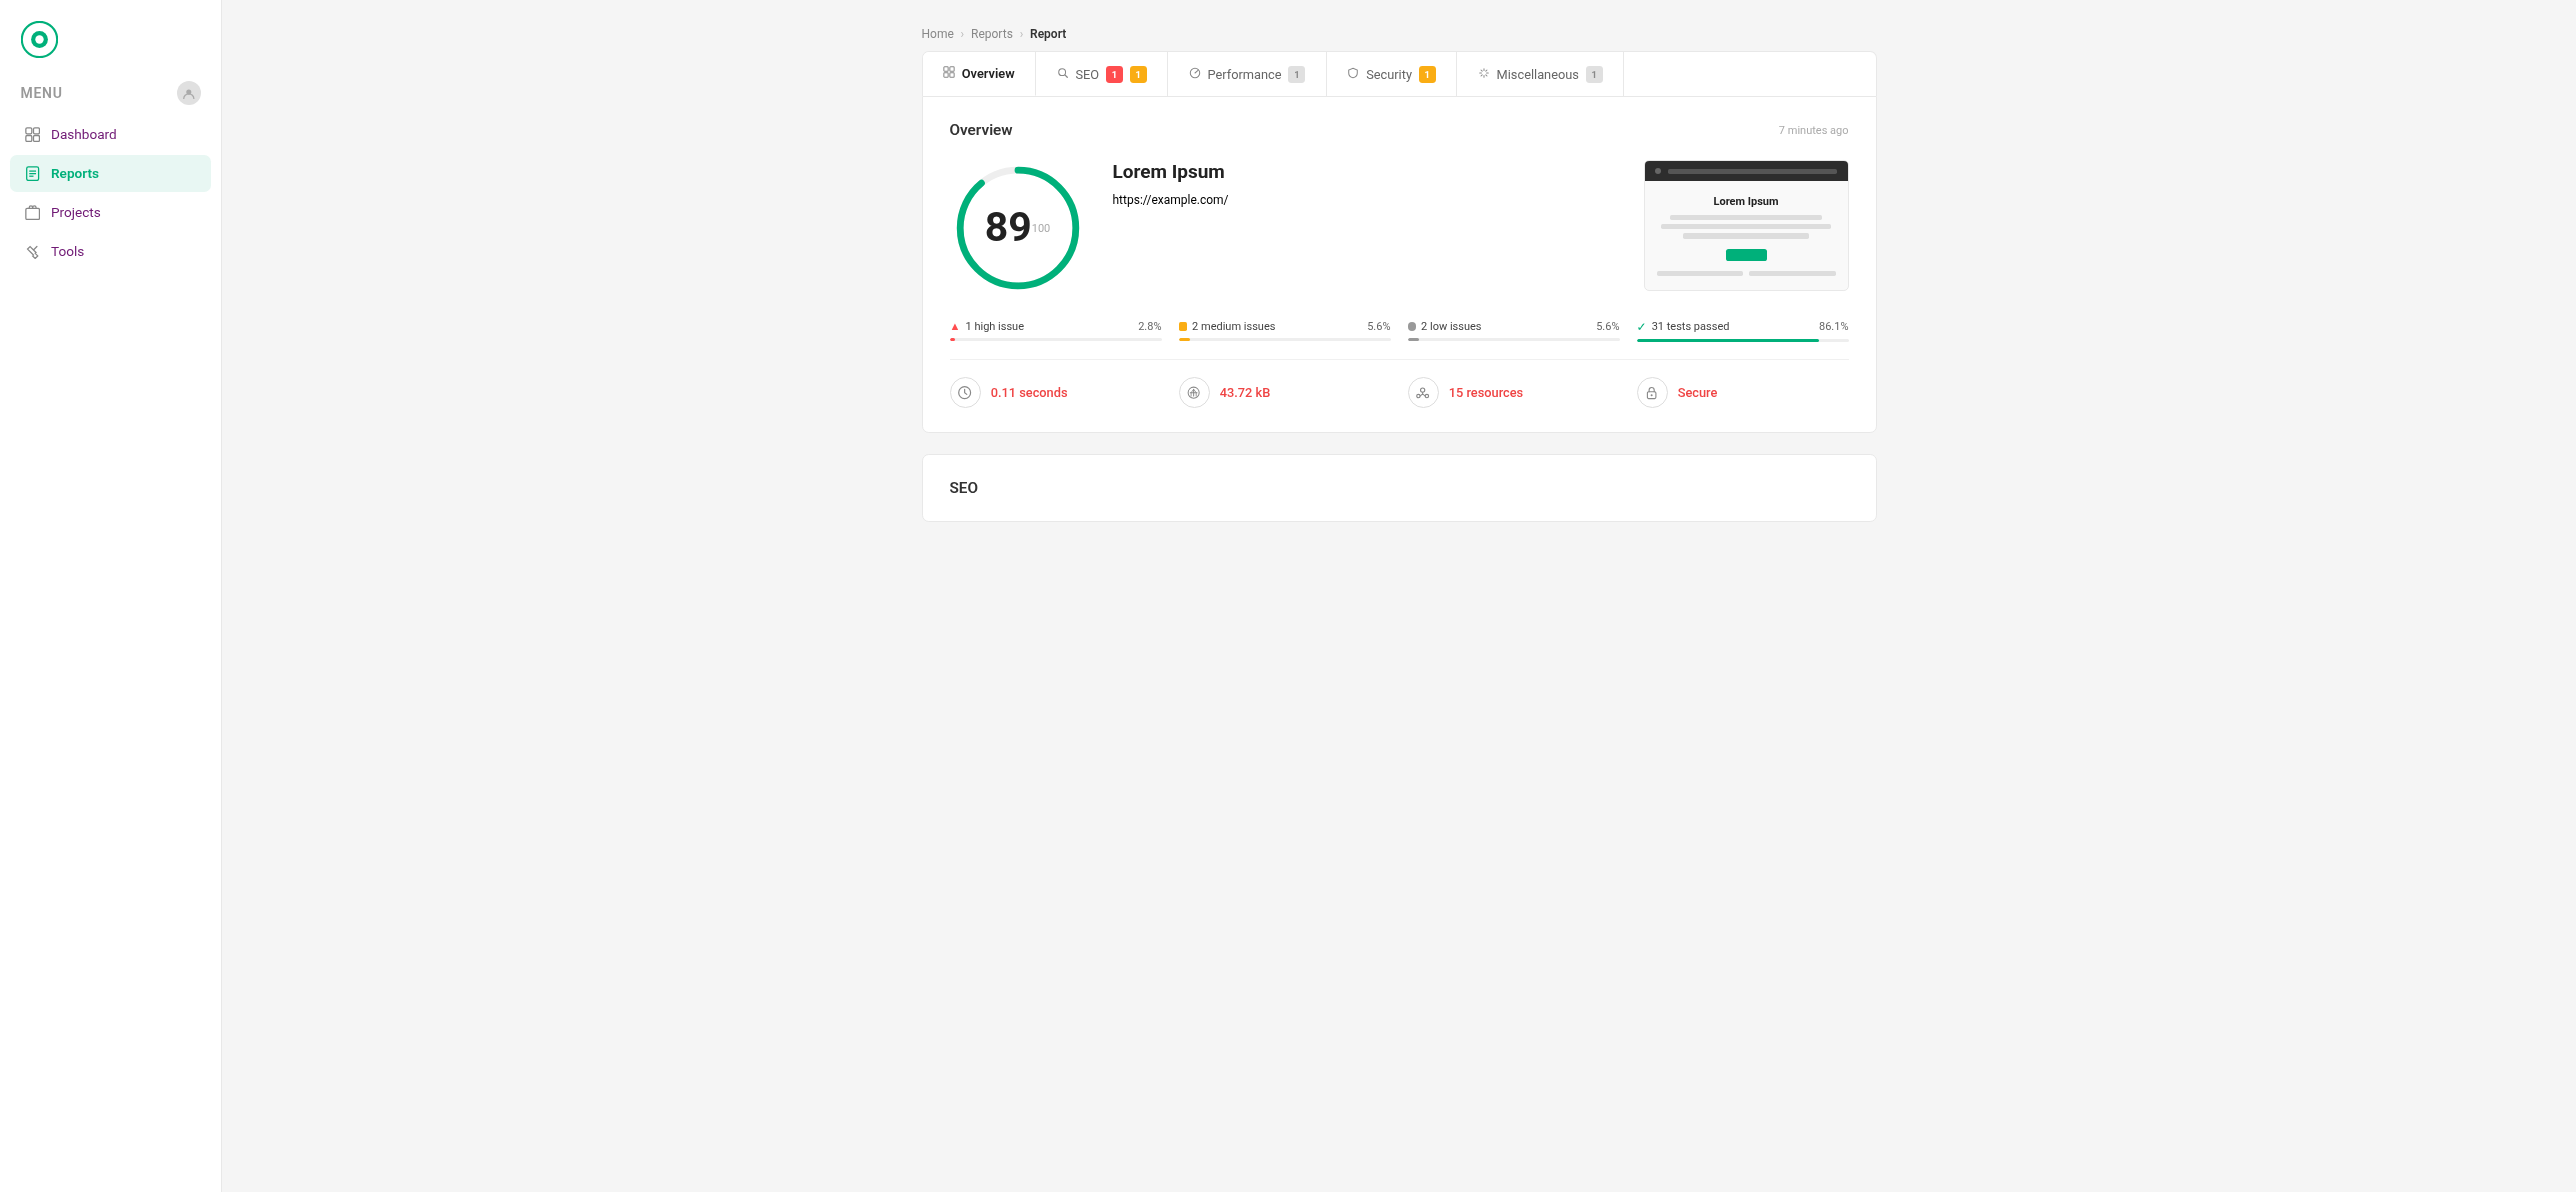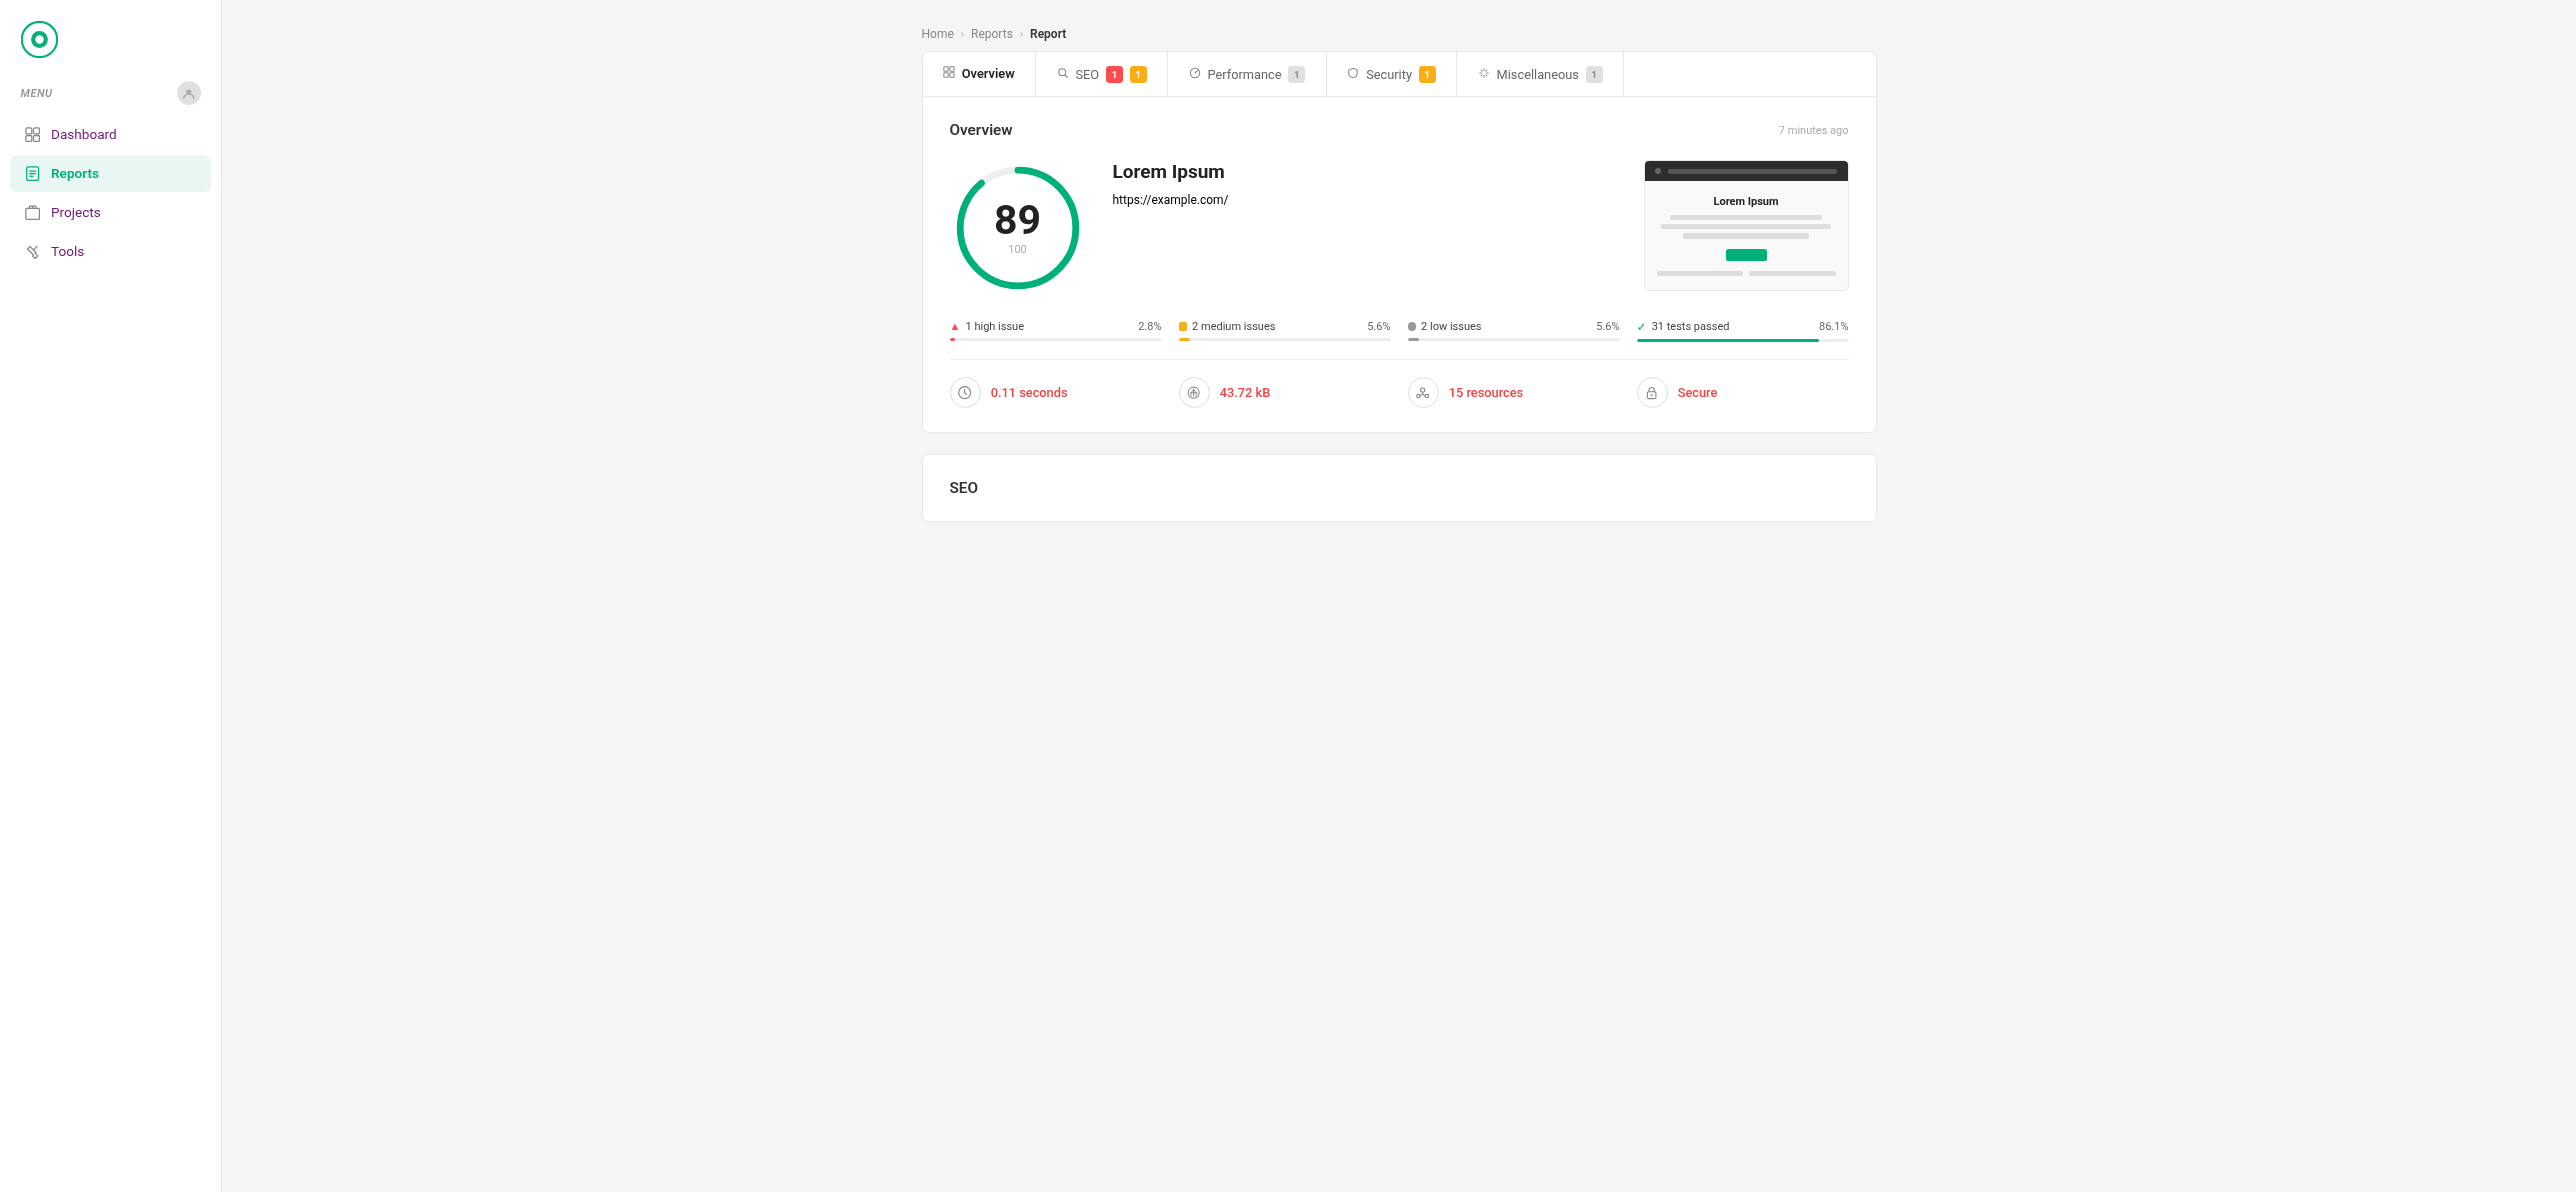--- a/index.html
+++ b/index.html
@@ -24,25 +24,24 @@
       width: 37px;
       height: 37px;
     }
     .sidebar-menu-label {
       display: flex;
       align-items: center;
       justify-content: space-between;
       padding: 6.8px 20.5px 10.2px;
     }
     .sidebar-menu-text {
-      font-size: 11px;
+      font-size: 14px;
       font-weight: 600;
       color: #999;
       letter-spacing: 0.05em;
-      font-style: italic;
     }
     .sidebar-avatar {
       width: 24px;
       height: 24px;
       border-radius: 50%;
       background: #e0e0e0;
       display: flex;
       align-items: center;
       justify-content: center;
       font-size: 12px;
@@ -234,21 +233,21 @@
       align-items: center;
       justify-content: center;
     }
     .score-circle svg {
       position: absolute;
       top: 0; left: 0;
       transform: rotate(-90deg);
     }
     .score-inner {
       display: flex;
-      flex-direction: column;
+      flex-direction: row;
       align-items: center;
       justify-content: center;
       z-index: 1;
     }
     .score-number {
       font-size: 41px;
       font-weight: 700;
       color: #222;
       line-height: 1;
     }

